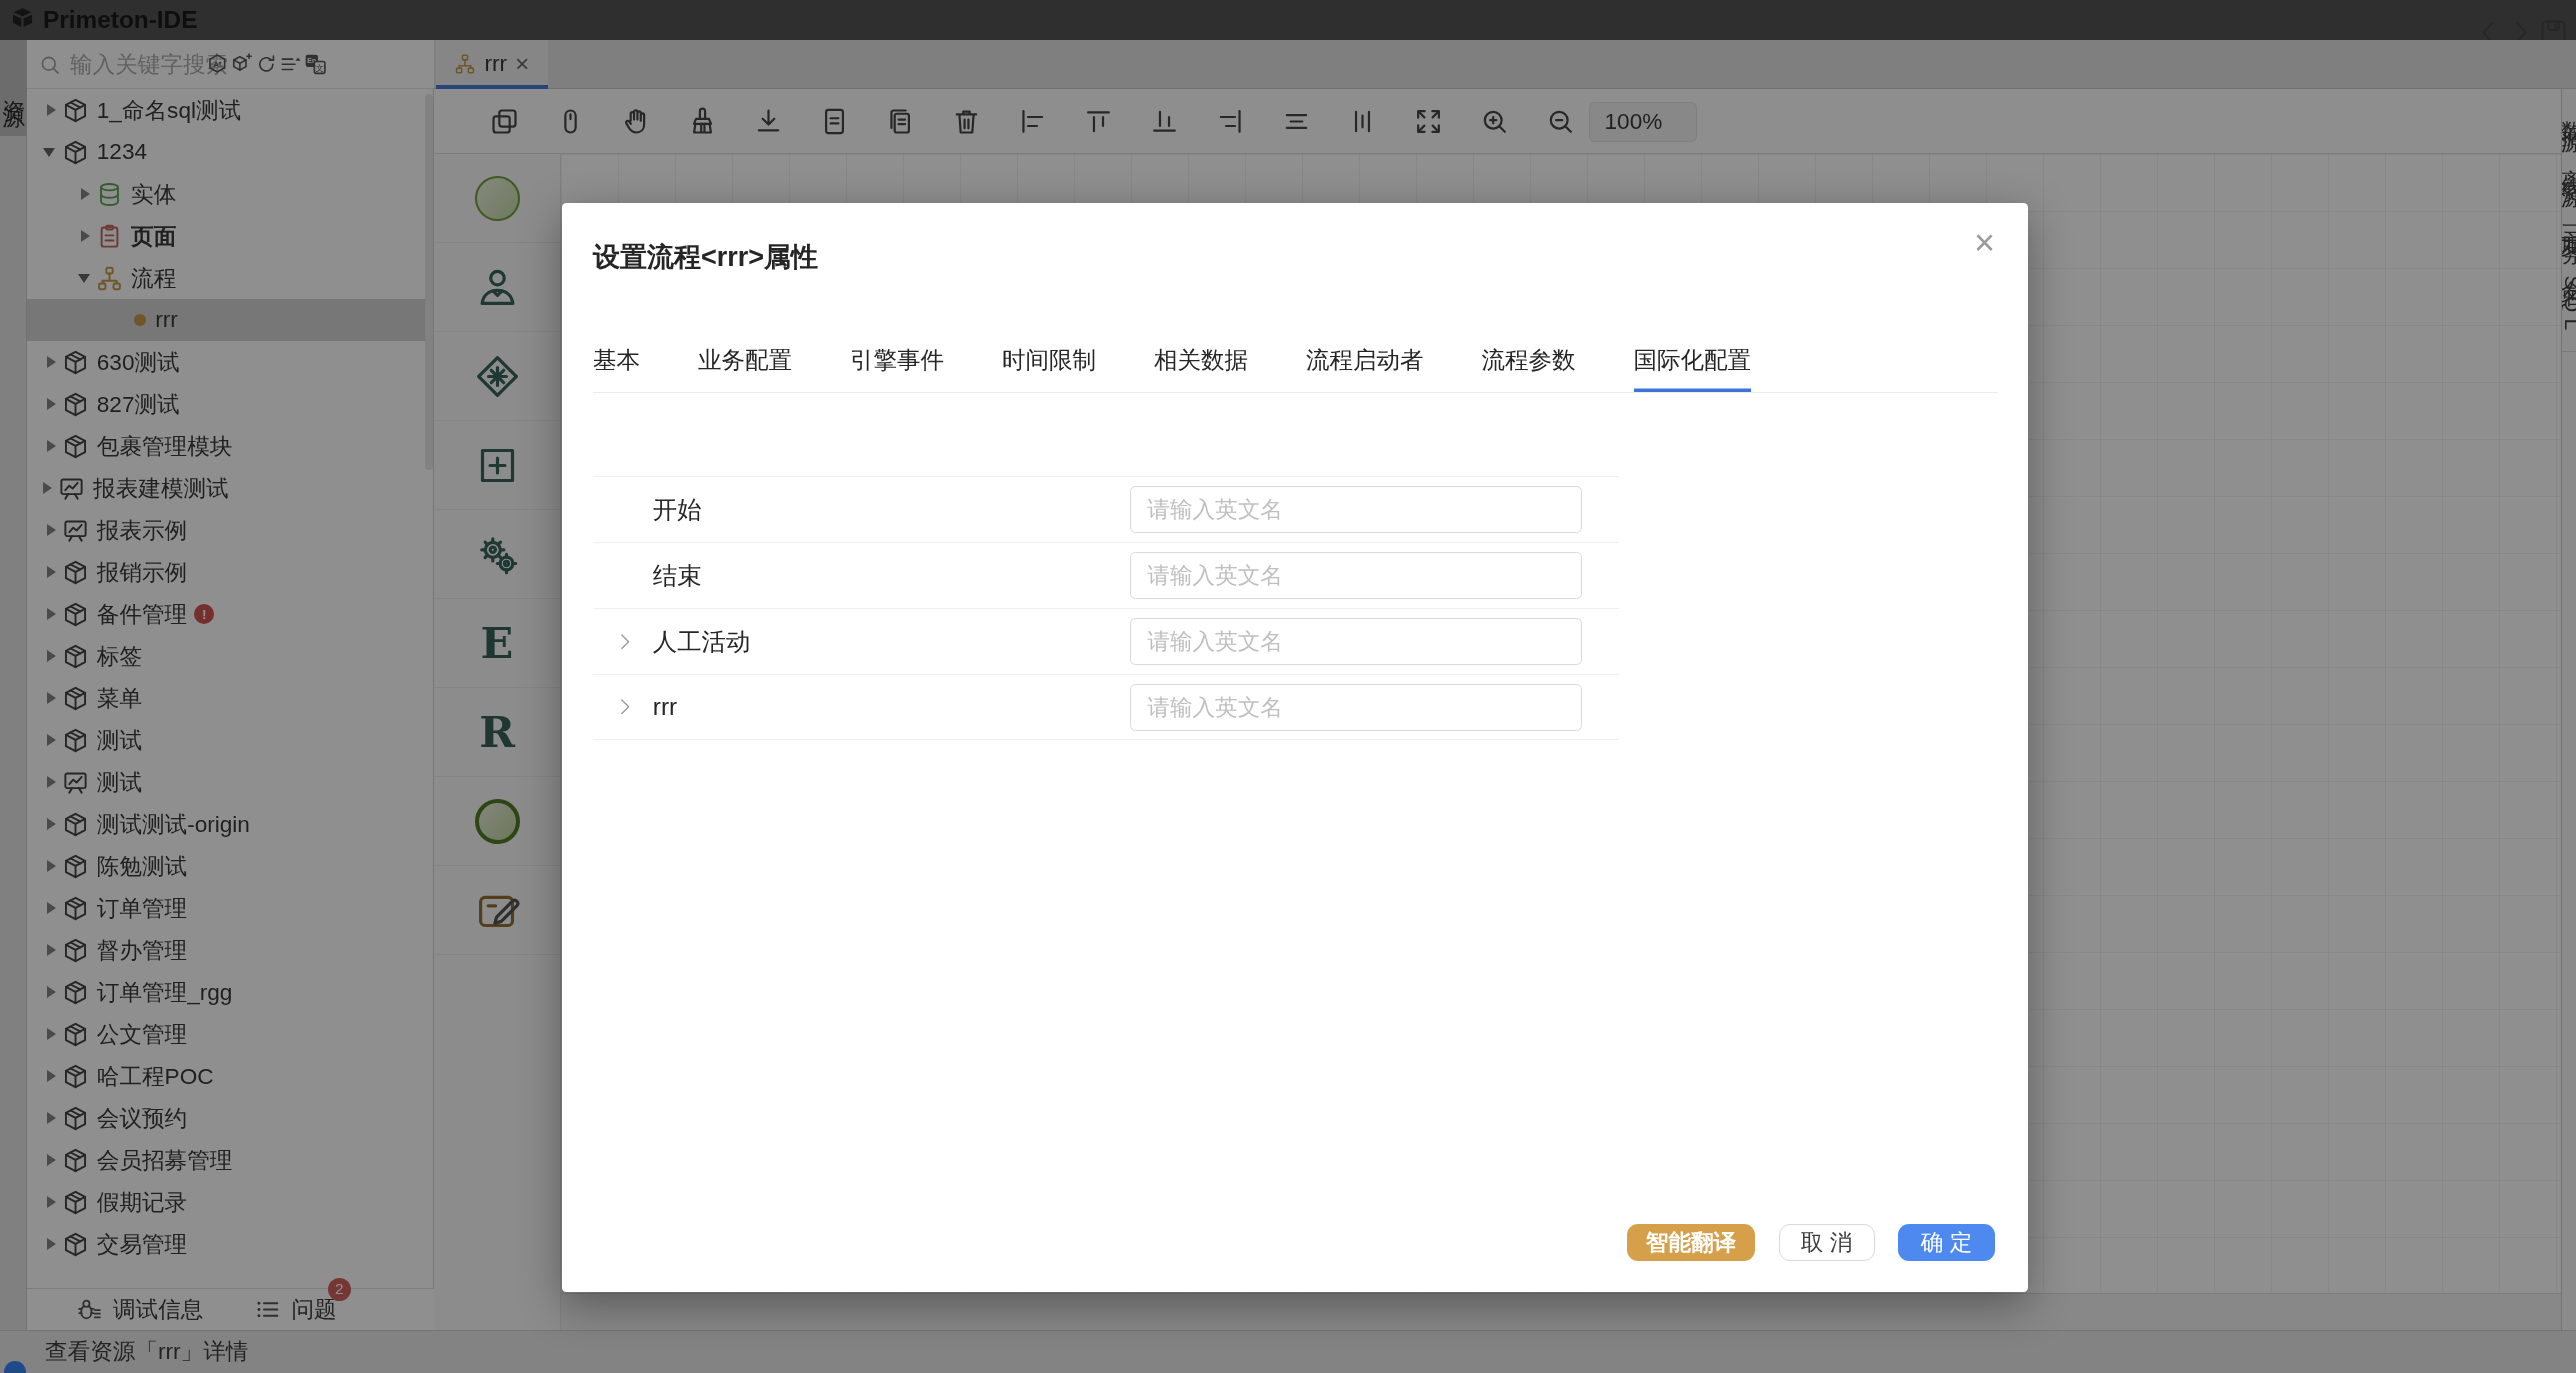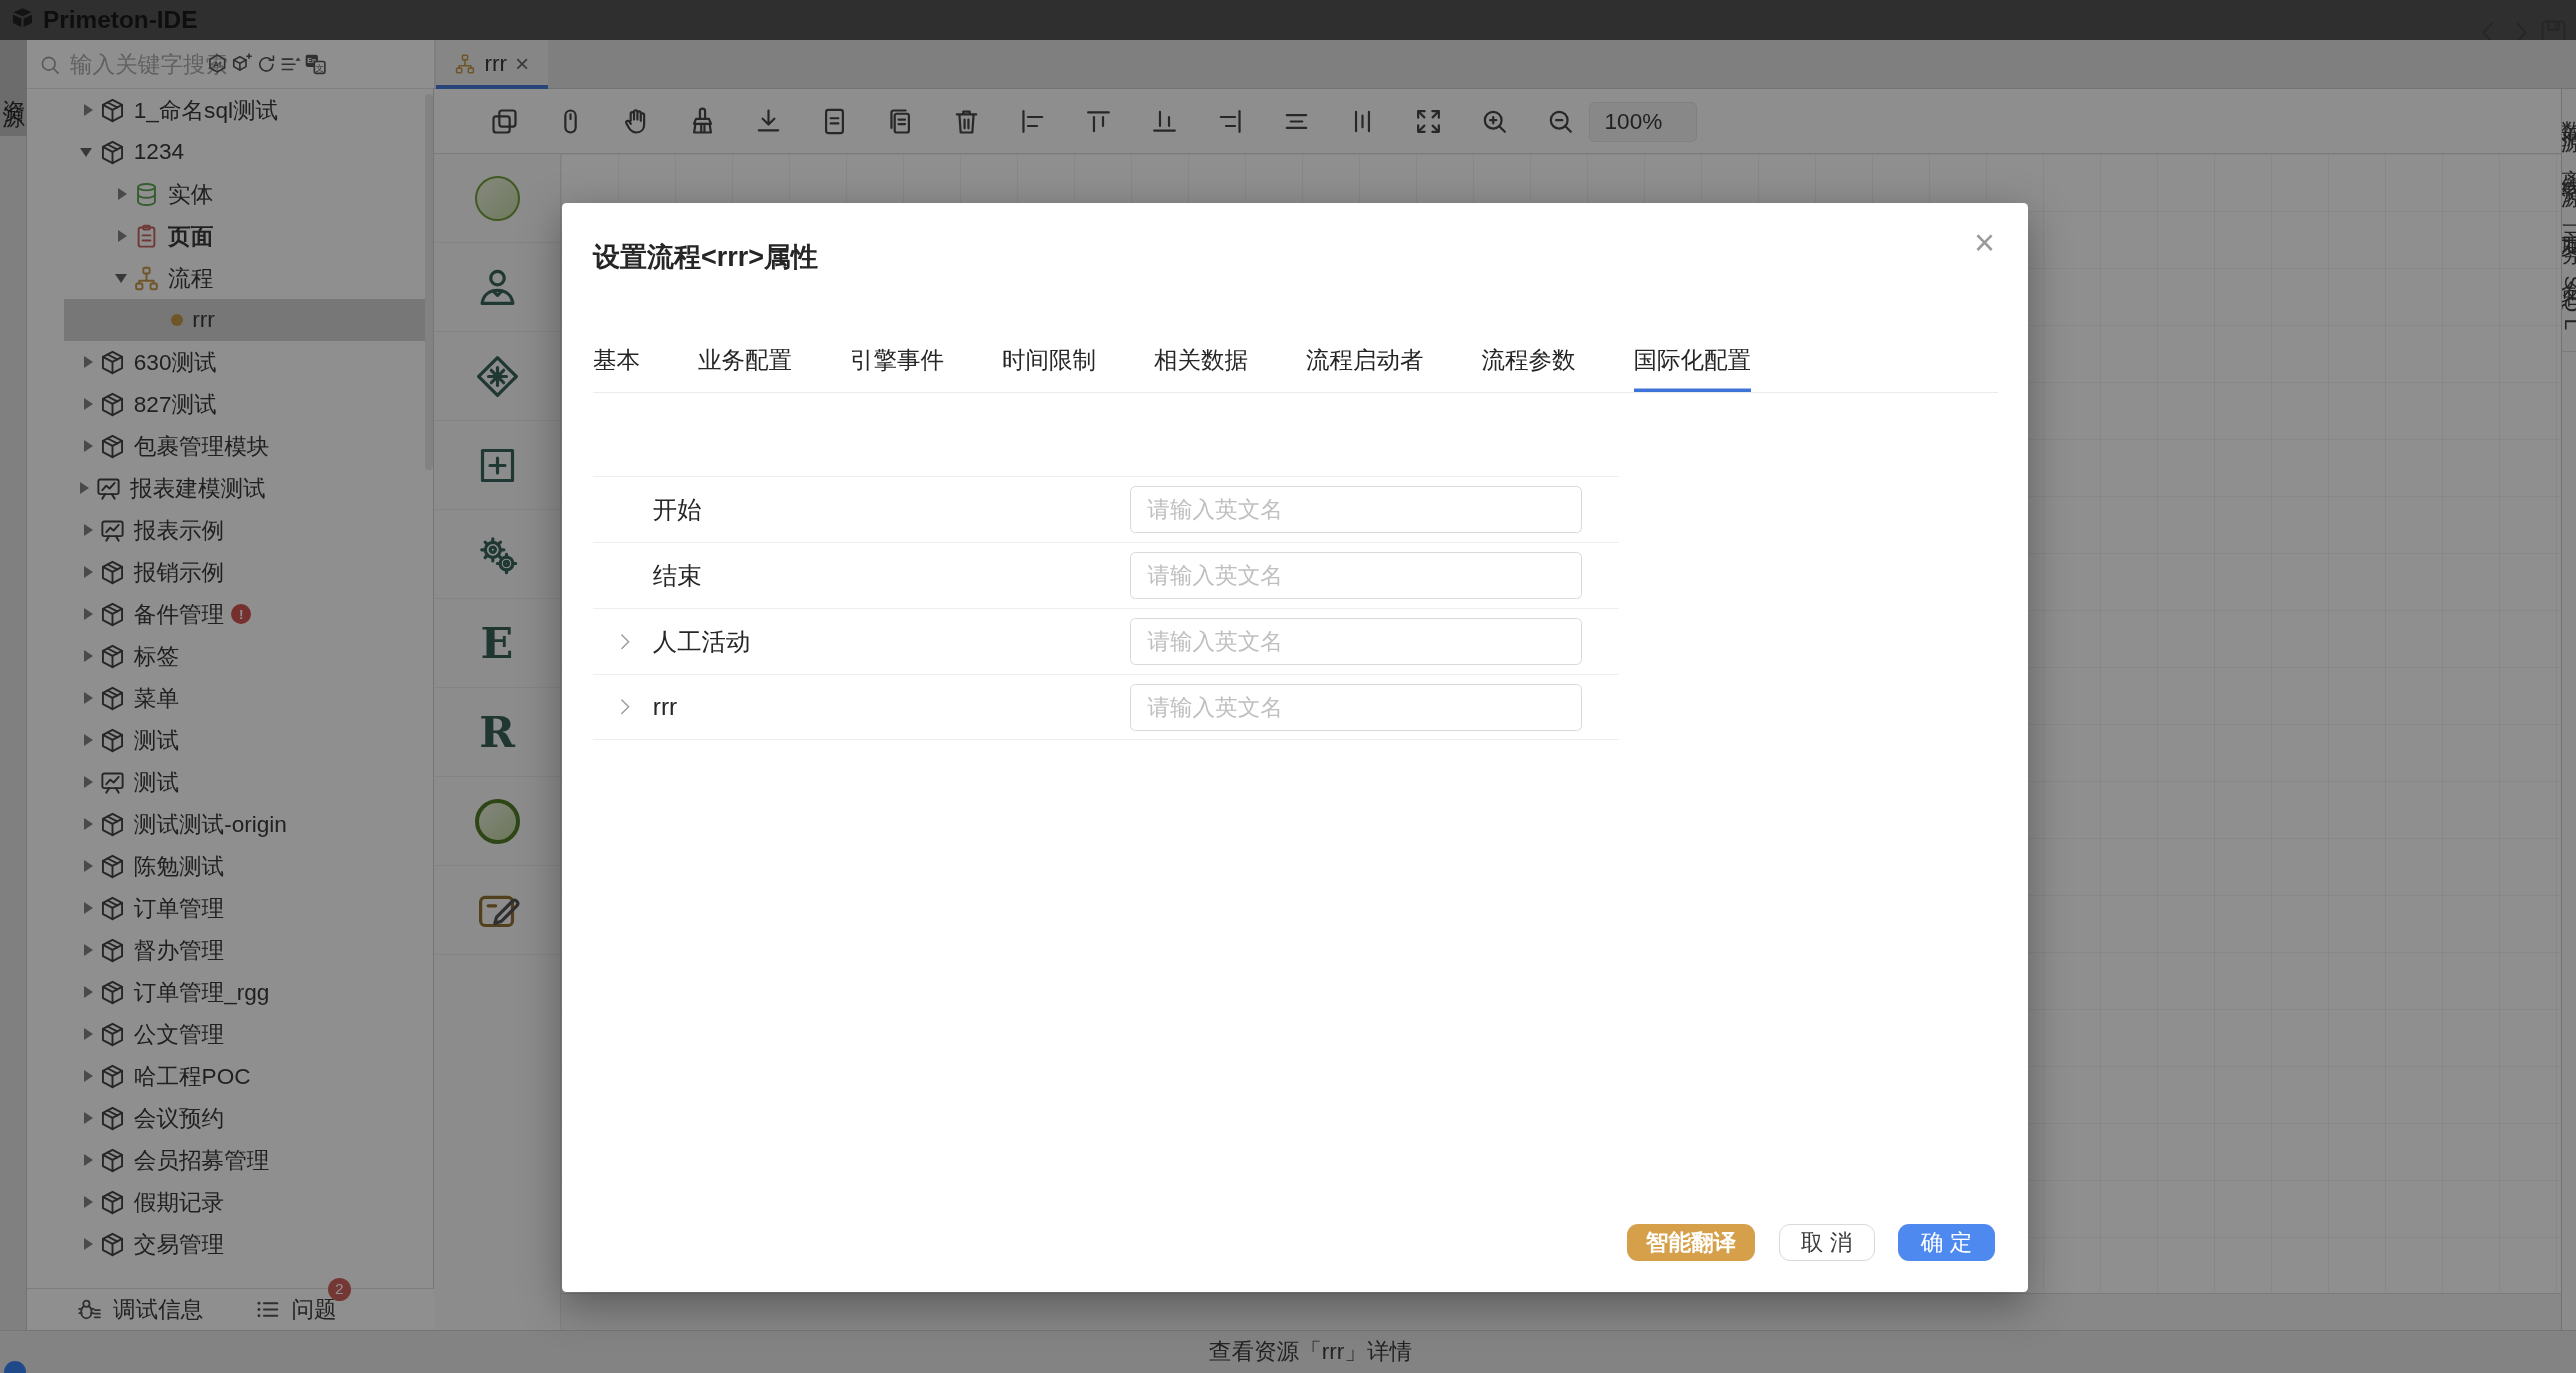--- a/index.html
+++ b/index.html
@@ -18,21 +18,21 @@
   #leftrail-tab{left:0;top:0;width:27px;height:96px;background:#bdbdbd;display:flex;align-items:center;justify-content:center;writing-mode:vertical-rl;font-size:22.6px;letter-spacing:6.3px;color:#1f1f1f;}
 
   
   #sidebar{left:27px;top:40px;width:407px;height:1291px;background:#ffffff;border-right:0.9px solid #cfcfcf;box-sizing:border-box;}
   #searchrow{left:0;top:0;width:407px;height:49px;background:#fff;border-bottom:0.9px solid #e3e3e3;box-sizing:border-box;}
   #search-glass{left:11px;top:12.7px;width:23.5px;height:23.5px;color:#9a9a9a;}
   #search-ph{left:43px;top:0;height:49px;line-height:49px;font-size:22.6px;color:#a8a8a8;}
   #search-actions{left:179px;top:12.7px;display:flex;gap:1.8px;}
   #search-actions .sic{width:22.6px;height:22.6px;color:#4c4c4c;}
   #tree{left:0;top:49px;width:407px;height:1199px;overflow:hidden;}
-  .trow{height:42px;display:flex;align-items:center;font-size:22.6px;color:#2f2f2f;box-sizing:border-box;margin-left:37px;}
+  .trow{height:42px;display:flex;align-items:center;font-size:22.6px;color:#2f2f2f;box-sizing:border-box;}
   .trow.sel{background:#d2d2d2;}
   .arr{width:22px;height:22px;flex:0 0 22px;position:relative;}
   .arr.r::after{content:"";position:absolute;left:7.2px;top:4.5px;border-left:9px solid #7d7d7d;border-top:6.3px solid transparent;border-bottom:6.3px solid transparent;}
   .arr.d::after{content:"";position:absolute;left:3.6px;top:7.2px;border-top:9px solid #5c5c5c;border-left:6.3px solid transparent;border-right:6.3px solid transparent;}
   .ticon{width:27px;height:27px;flex:0 0 27px;margin-right:8.1px;}
   .tdot{width:12.7px;height:12.7px;flex:0 0 12.7px;border-radius:50%;background:#c2913c;margin:0 9px 0 3.6px;}
   .tbadge{margin-left:7.2px;width:20px;height:20px;border-radius:50%;background:#ce4a44;color:#fff;font-size:13.6px;font-weight:700;display:flex;align-items:center;justify-content:center;}
   #tree-thumb{left:398px;top:54px;width:8.1px;height:376px;background:#e6e6e6;border-radius:4.5px;}
   #bottombar{left:0;top:1248px;width:407px;height:42px;background:#fff;border-top:0.9px solid #dcdcdc;box-sizing:border-box;display:flex;align-items:center;font-size:22.6px;color:#333;}
   .bb-icon{width:25px;height:25px;color:#4a4a4a;margin-right:11px;}
@@ -58,21 +58,21 @@
   .circle-end{width:45px;height:45px;border-radius:50%;border:4.5px solid #49761c;background:linear-gradient(135deg,#e9efdb,#bfd49e);box-sizing:border-box;}
   .pletter{font-family:"DejaVu Serif","Liberation Serif",serif;font-size:43px;font-weight:600;color:#2c584e;}
   #canvas{left:127px;top:114px;width:2000px;height:1139px;background:#fff;
     background-image:linear-gradient(to right,rgba(0,0,0,0.055) 0.9px,transparent 0.9px),linear-gradient(to bottom,rgba(0,0,0,0.055) 0.9px,transparent 0.9px);
     background-size:57px 57px;}
   #hscroll{left:127px;top:1253px;width:2000px;height:38px;background:#f2f2f2;border-top:0.9px solid #d9d9d9;box-sizing:border-box;}
   #rightrail{left:2127px;top:49px;width:15.4px;height:1242px;background:#f7f7f7;border-left:0.9px solid #c9c9c9;box-sizing:border-box;overflow:hidden;}
   .rgroup{writing-mode:vertical-rl;font-size:21px;color:#333;letter-spacing:6.3px;padding:14.5px 0;border-bottom:0.9px solid #d8d8d8;width:23.5px;display:block;}
 
   
-  #statusbar{left:0;top:1330px;width:2576px;height:43px;background:#e9e9e9;border-top:0.9px solid #cfcfcf;box-sizing:border-box;font-size:22.6px;color:#333;line-height:42px;padding-left:45px;text-align:center;}
+  #statusbar{left:0;top:1330px;width:2576px;height:43px;background:#e9e9e9;border-top:0.9px solid #cfcfcf;box-sizing:border-box;font-size:22.6px;color:#333;line-height:42px;padding-left:45px;}
   #bluedot{left:3.6px;top:1361px;width:22px;height:22px;border-radius:50%;background:#2f7cf6;}
 
   
   #backdrop{left:0;top:0;width:2576px;height:1374px;background:rgba(16,16,16,0.47);z-index:40;}
   #modal{left:562px;top:203px;width:1466px;height:1089px;background:#fff;border-radius:4.5px;z-index:50;box-shadow:0 12.7px 43px rgba(0,0,0,0.35);}
   #m-title{left:31px;top:36px;font-size:27px;font-weight:600;color:#262626;}
   #m-close{right:23.5px;top:20px;width:40px;height:40px;font-size:36px;color:#9b9b9b;display:flex;align-items:center;justify-content:center;font-weight:300;}
   #m-tabs{left:31px;top:141px;width:1405px;display:flex;gap:58px;border-bottom:1.8px solid #ebebeb;}
   .m-tab{font-size:23.5px;font-weight:500;color:#262626;padding-bottom:16.3px;}
   .m-tab.active{box-shadow:inset 0 -3.6px 0 #3e74d8;}

